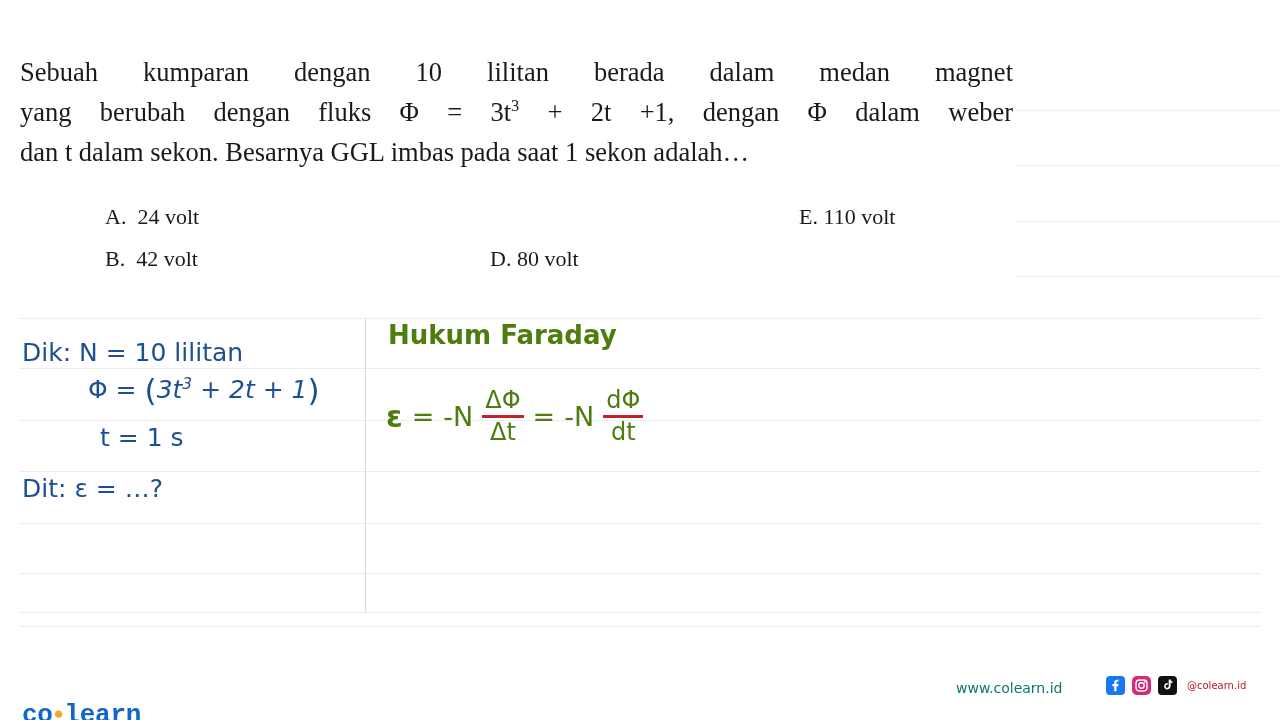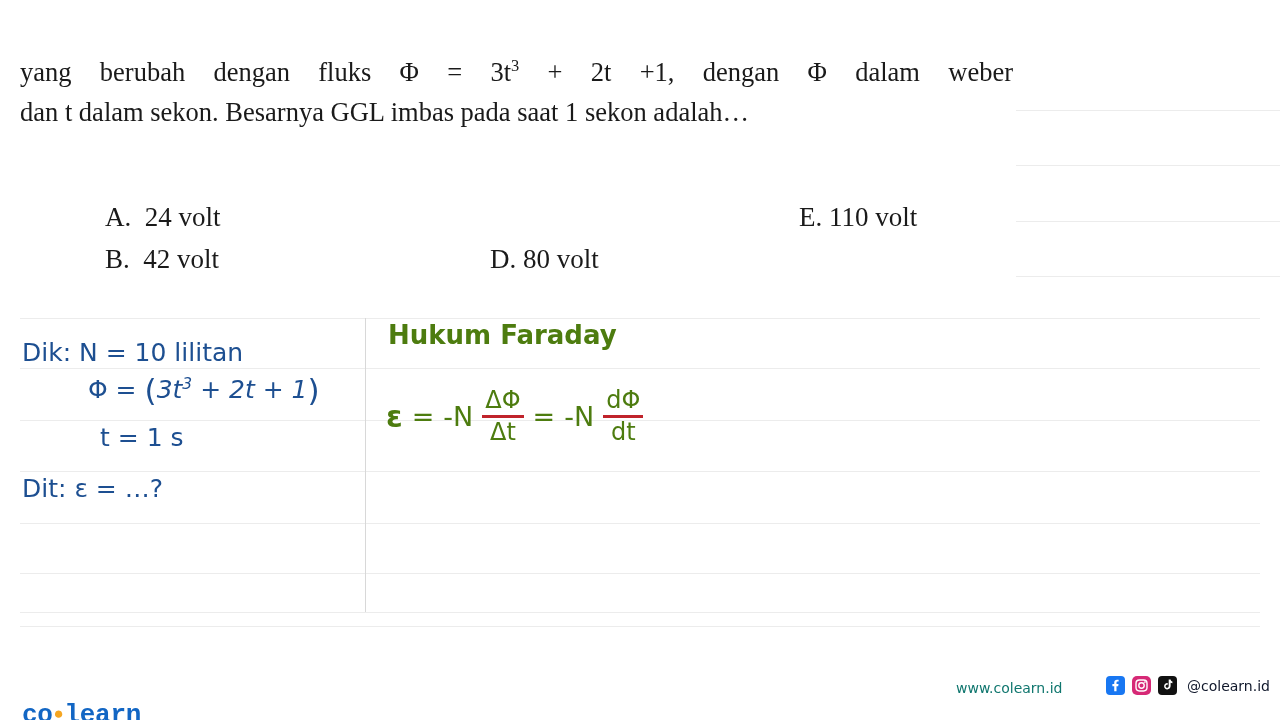--- a/index.html
+++ b/index.html
@@ -25,21 +25,21 @@
   .q-line{display:block;}
   .justify{
     text-align:justify;
     text-align-last:justify;
   }
   sup{font-size:0.62em;vertical-align:super;line-height:0;}
 
   
   .options{
     position:absolute;left:20px;top:196px;width:1000px;
-    font-size:27px;line-height:42px;
+    font-size:22px;line-height:42px;
   }
   .opt-row{display:block;position:relative;height:42px;}
   .opt{position:absolute;white-space:nowrap;}
   .col-a{left:85px;}
   .col-c{left:470px;}
   .col-e{left:779px;}
 
   
   .work{
     position:absolute;left:0;top:318px;width:1280px;height:300px;
@@ -85,32 +85,33 @@
   .site{
     position:absolute;left:956px;top:680px;
     font-family:"DejaVu Sans", sans-serif;font-size:14px;color:#0f766e;
   }
   .socials{
     position:absolute;left:1106px;top:676px;display:flex;align-items:center;gap:7px;
   }
   .sico{width:19px;height:19px;border-radius:4px;display:inline-block;position:relative;}
   .sico svg{display:block;}
   .handle{
-    font-family:"DejaVu Sans", sans-serif;font-size:14px;color:#0f172a;margin-left:3px;
+    font-family:"DejaVu Sans", sans-serif;font-size:10px;color:#b91c1c;margin-left:3px;
   }
 </style>
 </head>
 <body>
 
 <div class="rule" style="top:110px;"></div>
 <div class="rule" style="top:165px;"></div>
 <div class="rule" style="top:221px;"></div>
 <div class="rule" style="top:276px;"></div>
 
 <div class="question">
+  <div class="q-line justify">Sebuah kumparan dengan 10 lilitan berada dalam medan magnet</div>
   <div class="q-line justify"><span>yang berubah dengan fluks Φ = 3t</span><sup>3</sup><span> + 2t +1, dengan Φ dalam weber</span></div>
   <div class="q-line">dan t dalam sekon. Besarnya GGL imbas pada saat 1 sekon adalah…</div>
 </div>
 
 <div class="options">
   <div class="opt-row">
     <span class="opt col-a"><span>A.</span>&nbsp;&nbsp;<span>24 volt</span></span>
     <span class="opt col-e"><span>E.</span>&nbsp;<span>110 volt</span></span>
   </div>
   <div class="opt-row">

